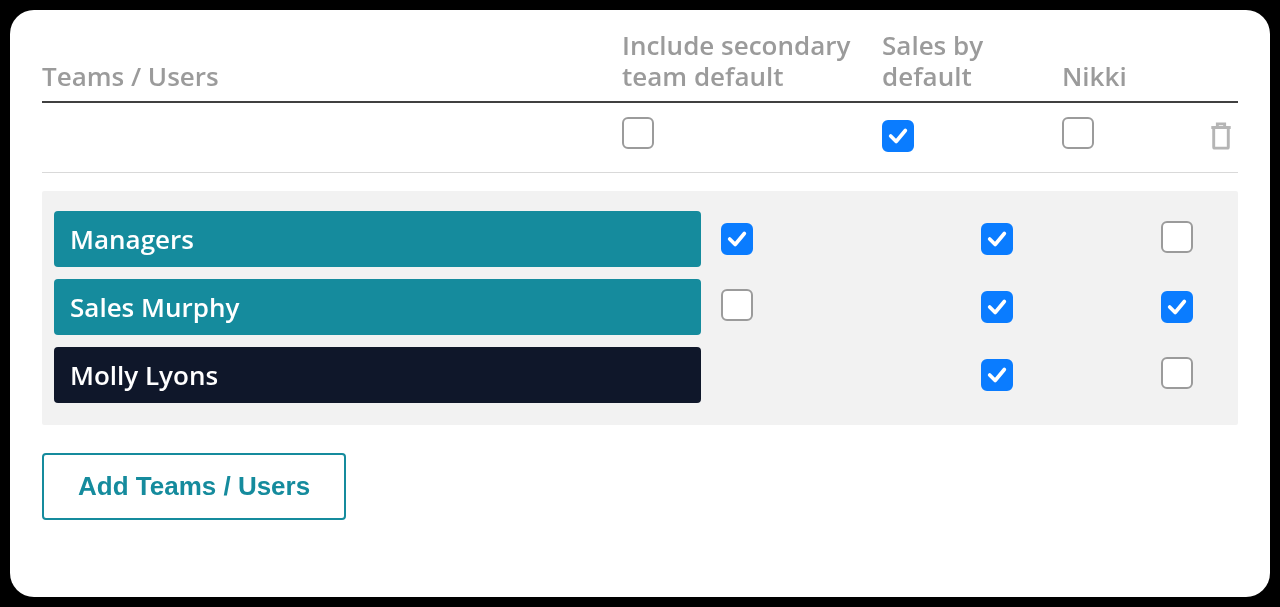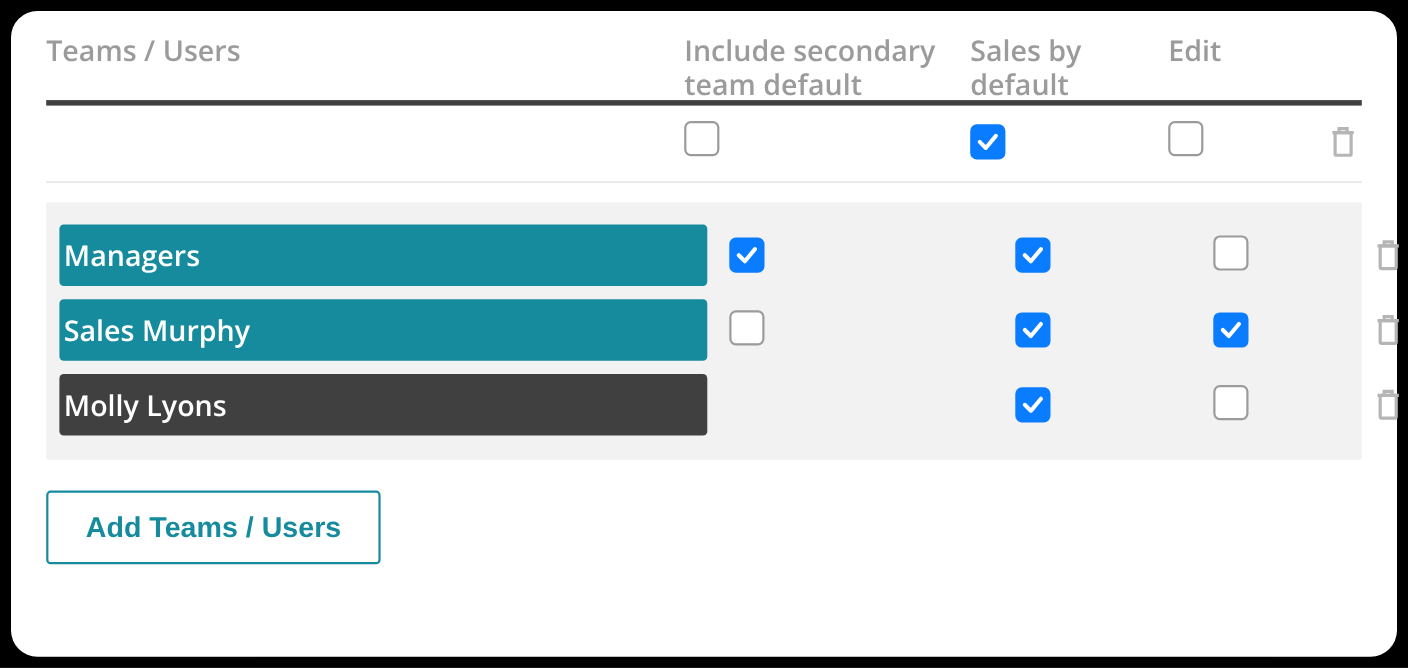--- a/index.html
+++ b/index.html
@@ -23,23 +23,23 @@
     display: flex;
     align-items: center;
     padding: 0;
   }
   .col-name   { flex: 0 0 580px; padding-right: 20px; }
   .col-sec    { flex: 0 0 260px; }
   .col-show   { flex: 0 0 180px; }
   .col-edit   { flex: 0 0 120px; }
   .col-del    { flex: 0 0 60px; display:flex; justify-content:flex-end; padding-right:6px;}
   .header-row {
-    border-bottom: 5px solid #404040;
-    padding-bottom: 0;
-    align-items: flex-start;
+    border-bottom: 2px solid #404040;
+    padding-bottom: 10px;
+    align-items: flex-end;
   }
   .header-row .th {
     color: #9b9b9b;
     font-size: 26px;
     font-weight: 600;
     line-height: 1.18;
   }
   .all-row {
     border-bottom: 1px solid #d9d9d9;
     padding: 14px 0 18px 0;
@@ -51,27 +51,27 @@
     padding: 14px 0 16px 0;
   }
   .body-row {
     padding: 6px 0;
   }
   .chip {
     display: block;
     color: #fff;
     font-size: 26px;
     font-weight: 600;
-    padding: 10px 4px;
+    padding: 10px 16px;
     border-radius: 4px;
     margin-left: 12px;
-    width: 589px;
+    width: 647px;
   }
   .chip-team { background: #158b9d; }
-  .chip-user { background: #404040; }
+  .chip-user { background: #0f172a; }
 
   
   .cb {
     width: 32px; height: 32px;
     border: 2px solid #9b9b9b;
     border-radius: 6px;
     background: #fff;
     display: inline-flex;
     align-items: center; justify-content: center;
     cursor: pointer;
@@ -109,21 +109,21 @@
 </head>
 <body>
 
 <div class="frame">
   <div class="table">
 
     <div class="row header-row">
       <div class="col-name th">Teams / Users</div>
       <div class="col-sec th">Include secondary team default</div>
       <div class="col-show th">Sales by default</div>
-      <div class="col-edit th">Edit</div>
+      <div class="col-edit th">Nikki</div>
       <div class="col-del"></div>
     </div>
 
     <div class="row all-row">
       <div class="col-name"></div>
       <div class="col-sec">
         <span class="cb">
           
         </span>
       </div>

